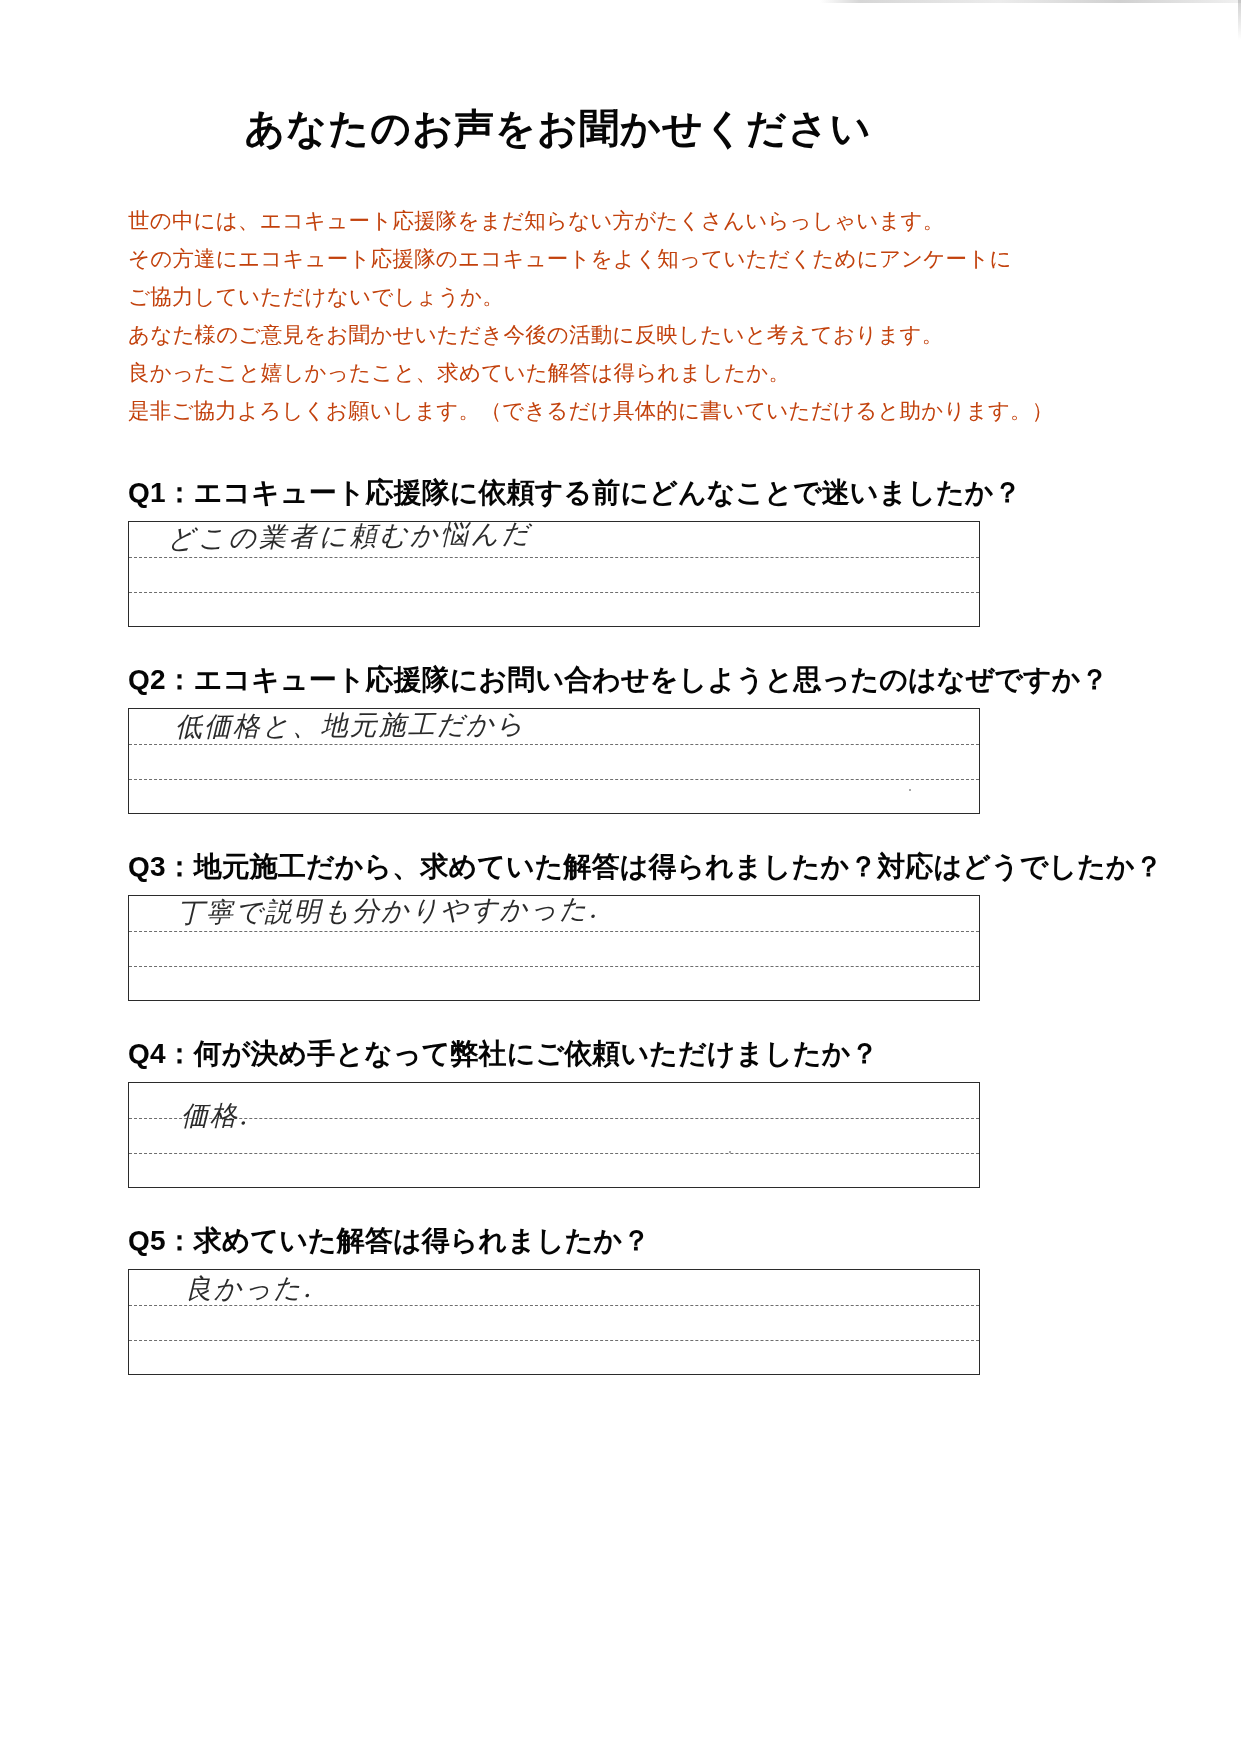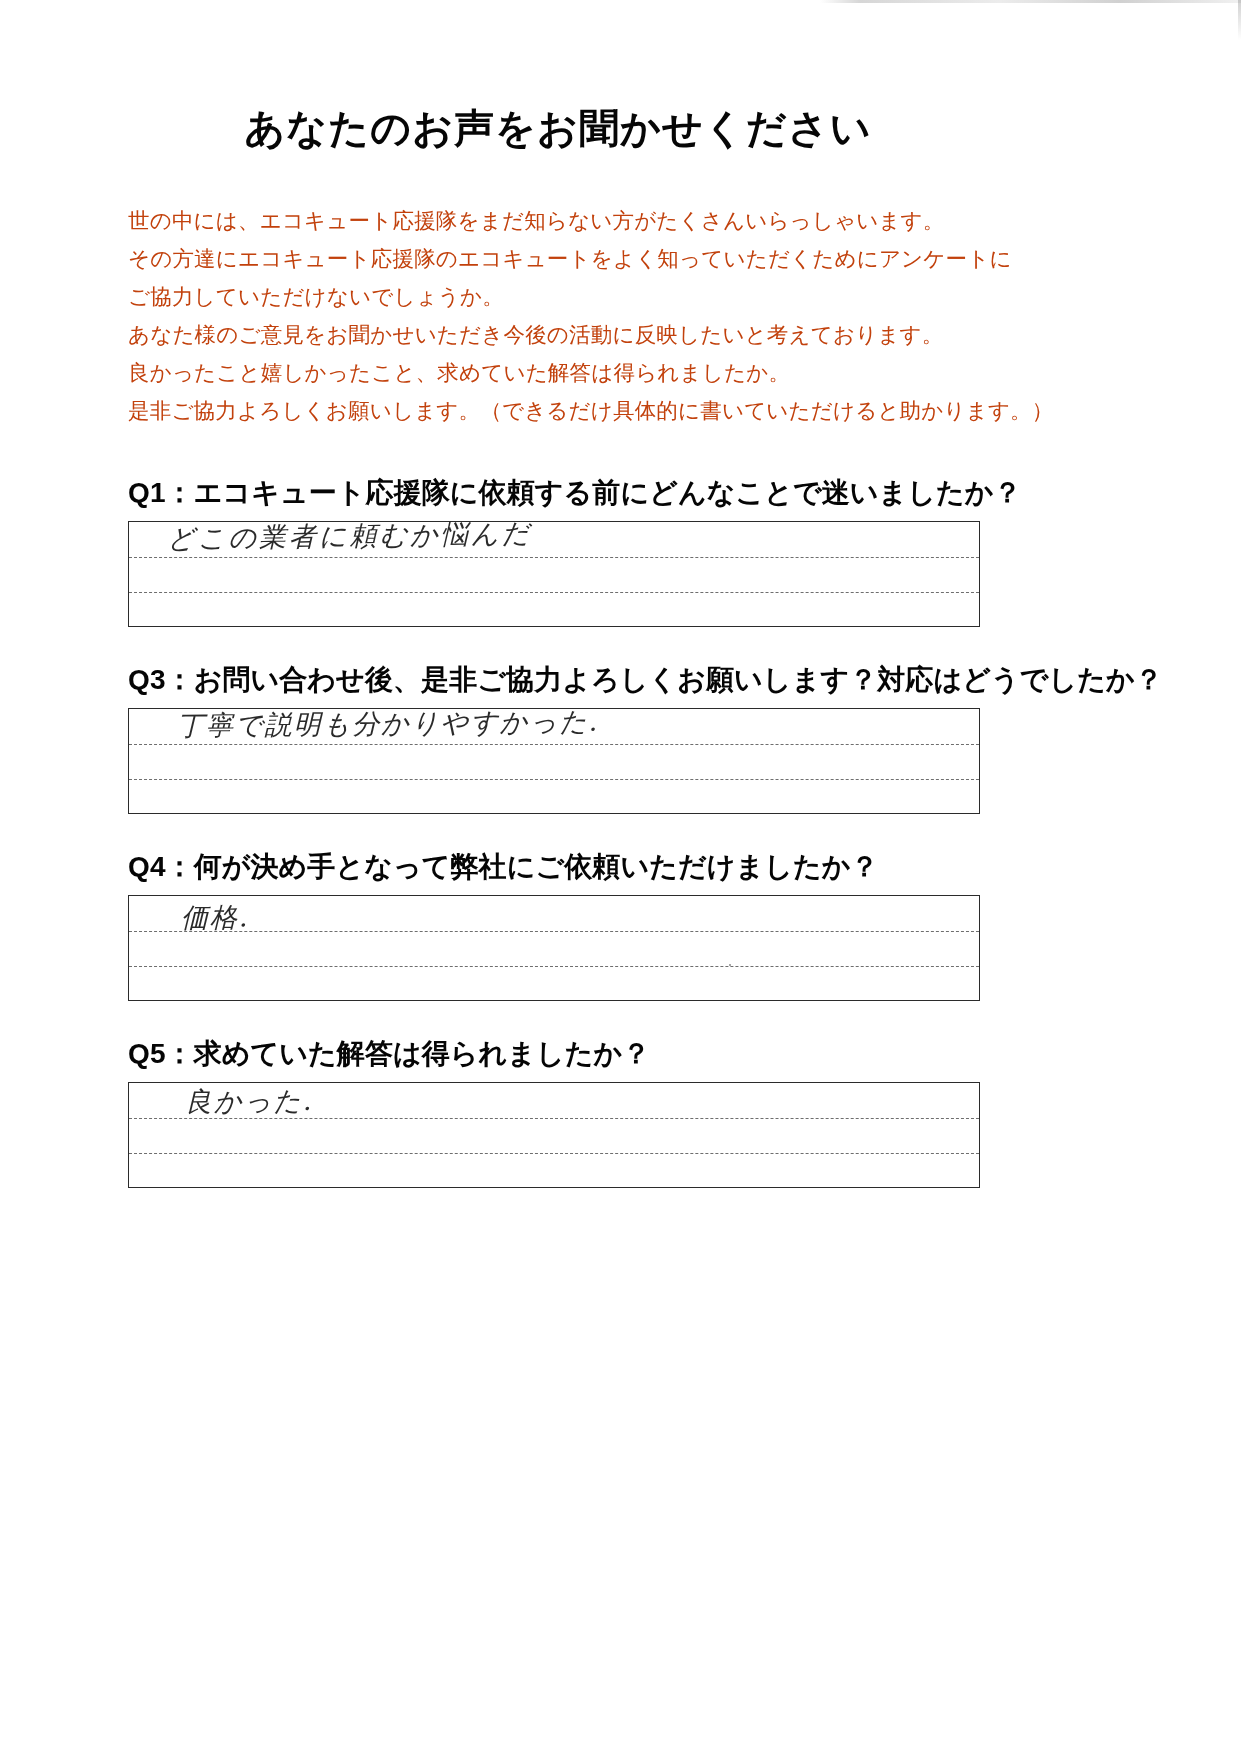--- a/index.html
+++ b/index.html
@@ -117,21 +117,21 @@
     white-space: nowrap;
     transform: rotate(-0.7deg);
     transform-origin: left center;
     letter-spacing: 2.5px;
     font-style: italic;
     opacity: 0.93;
   }
   .handwriting.hw-q1 { left: 38px; top: 0px; letter-spacing: 3px; transform: rotate(-0.9deg); }
   .handwriting.hw-q2 { left: 46px; top: 1px; letter-spacing: 2px; transform: rotate(-0.5deg); }
   .handwriting.hw-q3 { left: 48px; top: 0px; letter-spacing: 2px; transform: rotate(-0.6deg); }
-  .handwriting.hw-q4 { left: 52px; top: 5px; letter-spacing: 2px; transform: rotate(-0.4deg); font-style: italic; }
+  .handwriting.hw-q4 { left: 52px; top: 16px; letter-spacing: 2px; transform: rotate(-0.4deg); font-style: italic; }
   .handwriting.hw-q5 { left: 56px; top: 2px; letter-spacing: 2px; transform: rotate(-0.5deg); }
 
   
   .speck {
     position: absolute;
     width: 2px;
     height: 2px;
     background: #8a8a8a;
     border-radius: 50%;
   }
@@ -159,23 +159,32 @@
 
     <div class="question-block first">
       <div class="q-label">Q1：エコキュート応援隊に依頼する前にどんなことで迷いましたか？</div>
       <div class="answer-box">
         <div class="rule r1"></div>
         <div class="rule r2"></div>
         <div class="handwriting hw-q1">どこの業者に頼むか悩んだ</div>
       </div>
     </div>
 
-
-    <div class="question-block">
-      <div class="q-label">Q3：お問い合わせ後、是非ご協力よろしくお願いします？対応はどうでしたか？</div>
+    <div class="question-block">
+      <div class="q-label">Q2：エコキュート応援隊にお問い合わせをしようと思ったのはなぜですか？</div>
+      <div class="answer-box">
+        <div class="rule r1"></div>
+        <div class="rule r2"></div>
+        <div class="handwriting hw-q2">低価格と、地元施工だから</div>
+        <div class="speck" style="left:780px; top:80px;"></div>
+      </div>
+    </div>
+
+    <div class="question-block">
+      <div class="q-label">Q3：地元施工だから、求めていた解答は得られましたか？対応はどうでしたか？</div>
       <div class="answer-box">
         <div class="rule r1"></div>
         <div class="rule r2"></div>
         <div class="handwriting hw-q3">丁寧で説明も分かりやすかった.</div>
       </div>
     </div>
 
     <div class="question-block">
       <div class="q-label">Q4：何が決め手となって弊社にご依頼いただけましたか？</div>
       <div class="answer-box">

